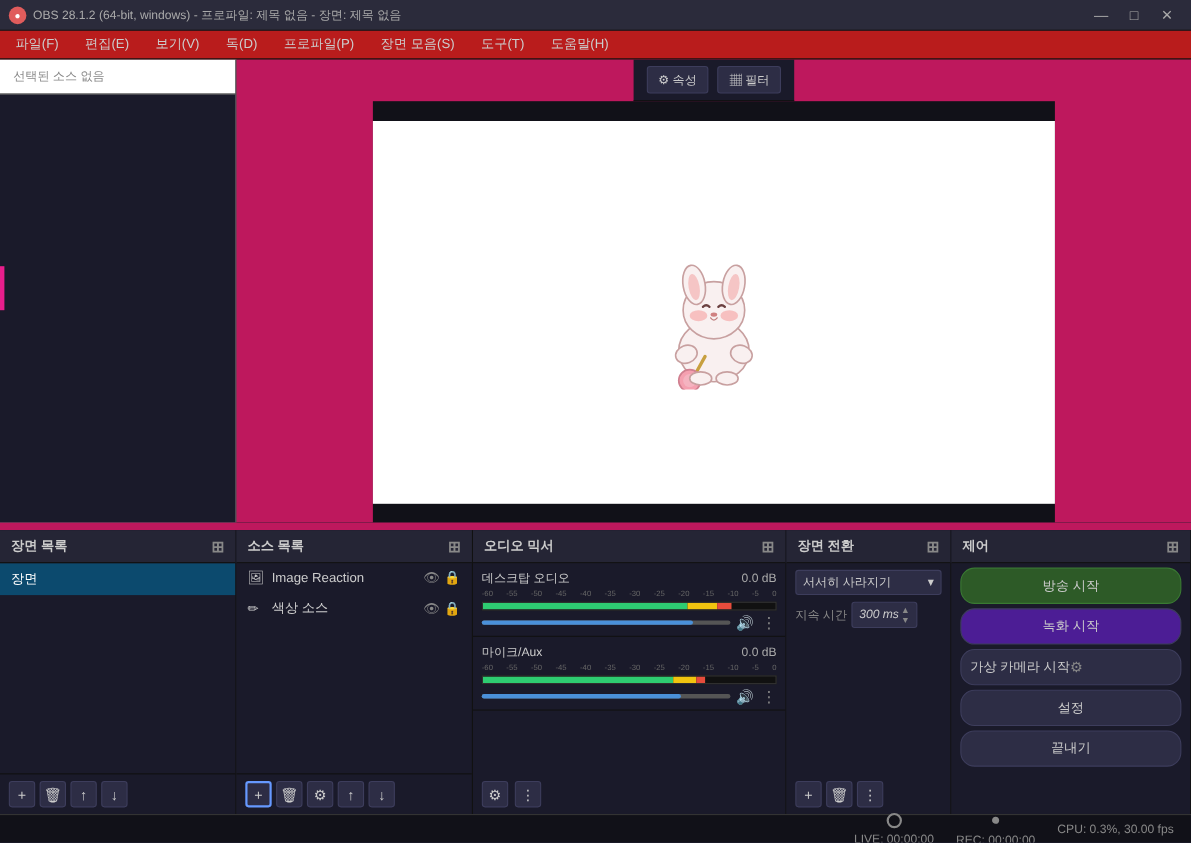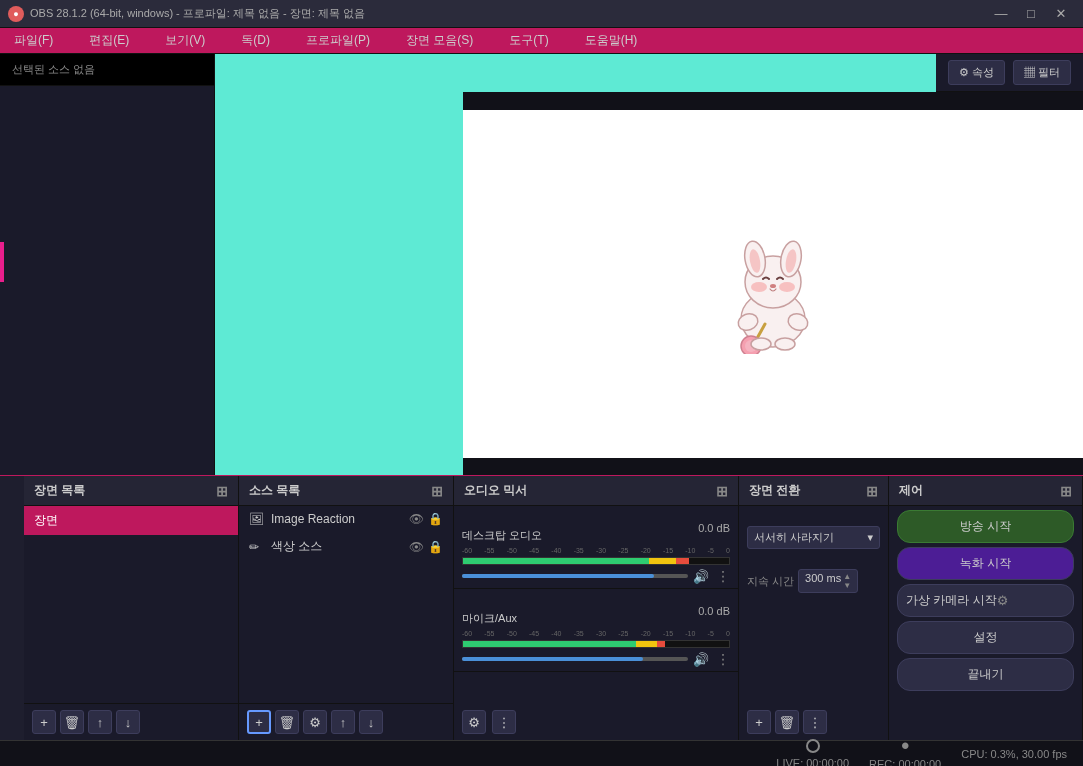--- a/index.html
+++ b/index.html
@@ -42,51 +42,51 @@
     .title-btn {
       width: 28px; height: 28px;
       background: transparent;
       border: none; color: #aaa;
       font-size: 13px; cursor: pointer;
       display: flex; align-items: center; justify-content: center;
     }
 
     
     #menubar {
-      background: #be185d;
+      background: #b91c1c;
       height: 26px;
       display: flex;
       align-items: center;
       padding: 0 6px;
-      gap: 20px;
+      gap: 8px;
       border-bottom: 1px solid #111;
     }
     .menu-item {
       padding: 2px 8px;
       font-size: 12px;
       color: #cccccc;
       cursor: pointer;
       border-radius: 2px;
     }
 
     
     #left-panel {
       width: 215px;
-      background: #000000;
+      background: #ffffff;
       display: flex;
       flex-direction: column;
       border-right: 1px solid #111;
     }
 
     
     #preview-area {
       flex: 1;
-      background: #5eead4;
-      display: flex;
-      align-items: flex-end;
+      background: #be185d;
+      display: flex;
+      align-items: center;
       flex-direction: column;
       position: relative;
     }
 
     
     #top-section {
       display: flex;
       flex: 1;
       overflow: hidden;
     }
@@ -142,22 +142,21 @@
       border-radius: 3px;
       cursor: pointer;
       font-size: 11px;
       display: flex; align-items: center; gap: 4px;
     }
 
     
     #bottom-panels {
       display: flex;
       height: 265px;
-      border-top: 1px solid #be185d;
-      padding-left: 24px;
+      border-top: 7px solid #be185d;
     }
 
     
     .panel {
       background: #1a1a2a;
       border-right: 1px solid #111;
       display: flex;
       flex-direction: column;
     }
     .panel-header {
@@ -174,21 +173,21 @@
       cursor: pointer;
       color: #888;
       font-size: 14px;
     }
 
     
     #scene-panel { width: 215px; }
     .scene-item {
       padding: 6px 10px;
       cursor: pointer;
-      background: #be185d;
+      background: #0c4a6e;
       color: white;
     }
     .panel-footer {
       display: flex;
       gap: 4px;
       padding: 6px 8px;
       border-top: 1px solid #111;
       margin-top: auto;
     }
     .icon-btn {
@@ -224,21 +223,21 @@
     
     #audio-panel { width: 285px; }
     .audio-channel {
       padding: 6px 8px 4px;
       border-bottom: 1px solid #111;
     }
     .audio-ch-top {
       display: flex; align-items: center; justify-content: space-between;
       margin-bottom: 4px;
     }
-    .audio-ch-name { font-size: 11px; margin-top: 16px; }
+    .audio-ch-name { font-size: 11px; }
     .audio-ch-db { font-size: 11px; color: #aaa; }
     .audio-meter-bg {
       height: 8px;
       background: #111;
       border: 1px solid #333;
       position: relative;
       margin-bottom: 3px;
       overflow: hidden;
     }
     .audio-meter-scale {
@@ -274,21 +273,21 @@
     .audio-ch-menu { color: #888; cursor: pointer; font-size: 14px; }
     .audio-footer {
       display: flex; gap: 6px;
       padding: 6px 8px;
       margin-top: auto;
     }
 
     
     #transition-panel { width: 150px; }
     .transition-select {
-      margin: 20px 8px;
+      margin: 6px 8px;
       display: flex; align-items: flex-end; gap: 4px;
     }
     .trans-dropdown {
       flex: 1;
       background: #2d2d45;
       border: 1px solid #3d3d5c;
       color: #ccc;
       padding: 3px 6px;
       font-size: 11px;
       border-radius: 3px;
@@ -587,21 +586,21 @@
     </div>
     <div class="panel-content">
       <div class="transition-select">
         <div class="trans-dropdown">
           <span>서서히 사라지기</span>
           <span>▾</span>
         </div>
       </div>
       <div class="duration-row">
         <span class="duration-label">지속 시간</span>
-        <div class="duration-input" style="display:flex;align-items:flex-start;justify-content:space-between;">
+        <div class="duration-input" style="display:flex;align-items:center;justify-content:space-between;font-style:italic;">
           <span>300 ms</span>
           <span style="display:flex;flex-direction:column;font-size:8px;color:#888;">
             <span>▲</span>
               <span>▼</span>
           </span>
         </div>
       </div>
     </div>
     <div class="trans-footer">
       <div class="icon-btn">+</div>

